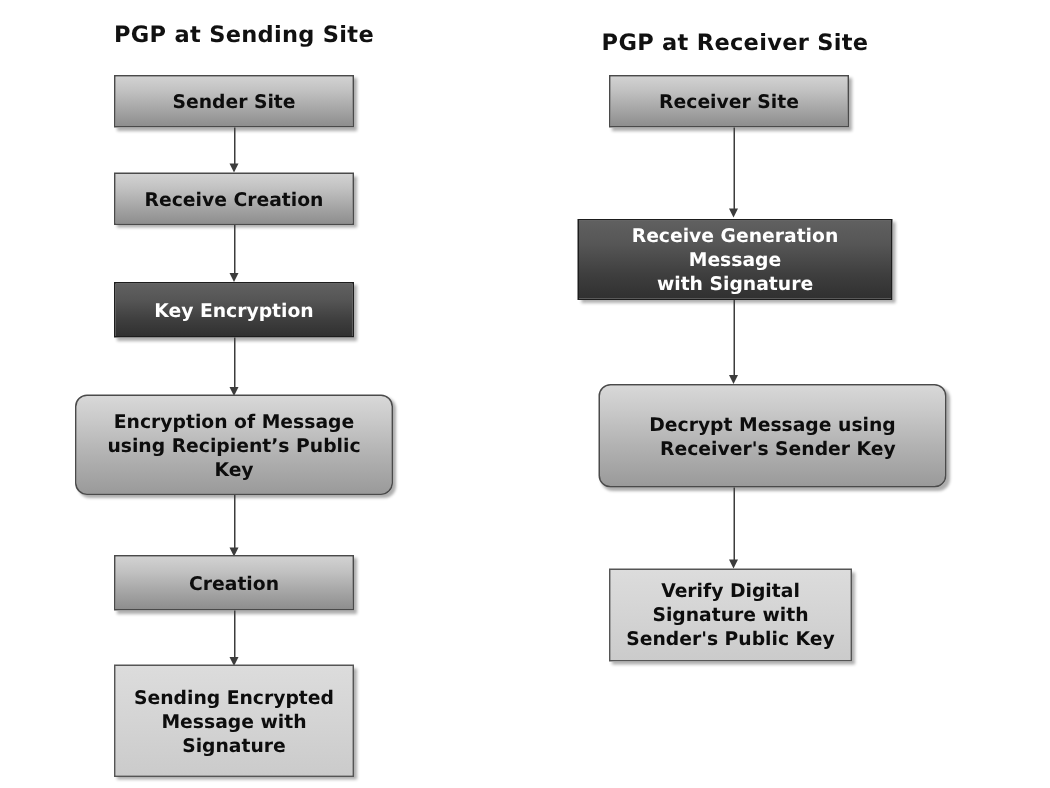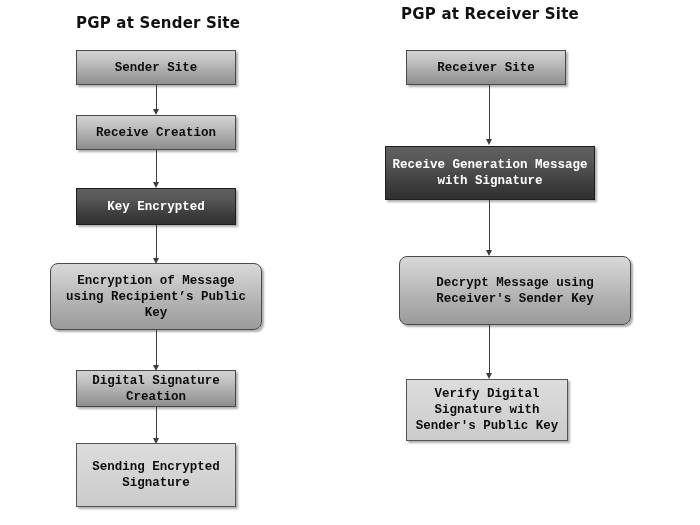--- a/index.html
+++ b/index.html
@@ -39,21 +39,21 @@
     text-align: center;
     font-size: 12.5px;
     font-weight: bold;
     line-height: 1.28;
     color: #0d0d0d;
     border: 1px solid #4a4a4a;
     background: linear-gradient(to bottom, #d2d2d2 0%, #c2c2c2 28%, #a9a9a9 62%, #8e8e8e 100%);
     box-shadow: 2px 2px 2px rgba(0,0,0,0.32);
     padding: 2px 6px;
   }
-  .node .label { display: block; font-family: Liberation Mono, monospace; }
+  .node .label { display: block; }
 
   
   .node.dark {
     color: #ffffff;
     border: 1px solid #1d1d1d;
     background: linear-gradient(to bottom, #606060 0%, #565656 30%, #3e3e3e 70%, #303030 100%);
   }
 
   
   .node.flat {
@@ -81,71 +81,71 @@
     border-left: 3.5px solid transparent;
     border-right: 3.5px solid transparent;
     border-top: 6px solid #3c3c3c;
   }
 </style>
 </head>
 <body>
 
 <div id="canvas">
 
-  <div class="col-title" style="left:76px; top:14px; width:160px;">PGP at Sender Site</div>
+  <div class="col-title" style="left:76px; top:14px; width:160px;">PGP at Sending Site</div>
 
   <div class="node" style="left:76px; top:50px; width:160px; height:35px;">
     <span class="label">Sender Site</span>
   </div>
 
   <div class="connector" style="left:156px; top:85px; height:26px;"></div>
   <div class="arrowhead" style="left:152.5px; top:109px;"></div>
 
   <div class="node" style="left:76px; top:115px; width:160px; height:35px;">
     <span class="label">Receive Creation</span>
   </div>
 
   <div class="connector" style="left:156px; top:150px; height:34px;"></div>
   <div class="arrowhead" style="left:152.5px; top:182px;"></div>
 
   <div class="node dark" style="left:76px; top:188px; width:160px; height:37px;">
-    <span class="label">Key Encrypted</span>
+    <span class="label">Key Encryption</span>
   </div>
 
   <div class="connector" style="left:156px; top:225px; height:36px;"></div>
   <div class="arrowhead" style="left:152.5px; top:258px;"></div>
 
   <div class="node rounded" style="left:50px; top:263px; width:212px; height:67px;">
     <span>
       <span class="label">Encryption of Message</span>
       <span class="label">using Recipient’s Public Key</span>
     </span>
   </div>
 
   <div class="connector" style="left:156px; top:330px; height:38px;"></div>
   <div class="arrowhead" style="left:152.5px; top:365px;"></div>
 
   <div class="node" style="left:76px; top:370px; width:160px; height:37px;">
     <span>
-      <span class="label">Digital Signature</span>
       <span class="label">Creation</span>
     </span>
   </div>
 
   <div class="connector" style="left:156px; top:407px; height:34px;"></div>
   <div class="arrowhead" style="left:152.5px; top:438px;"></div>
 
-  <div class="node flat" style="left:76px; top:443px; width:160px; height:64px;">
+  <div class="node flat" style="left:76px; top:443px; width:160px; height:75px;">
     <span>
       <span class="label">Sending Encrypted</span>
+      <span class="label">Message with</span>
       <span class="label">Signature</span>
     </span>
   </div>
 
-  <div class="col-title" style="left:400px; top:5px; width:180px;">PGP at Receiver Site</div>
+  <div class="col-title" style="left:400px; top:19px; width:180px;">PGP at Receiver Site</div>
 
   <div class="node" style="left:406px; top:50px; width:160px; height:35px;">
     <span class="label">Receiver Site</span>
   </div>
 
   <div class="connector" style="left:489px; top:85px; height:56px;"></div>
   <div class="arrowhead" style="left:485.5px; top:139px;"></div>
 
   <div class="node dark" style="left:385px; top:146px; width:210px; height:54px;">
     <span>

